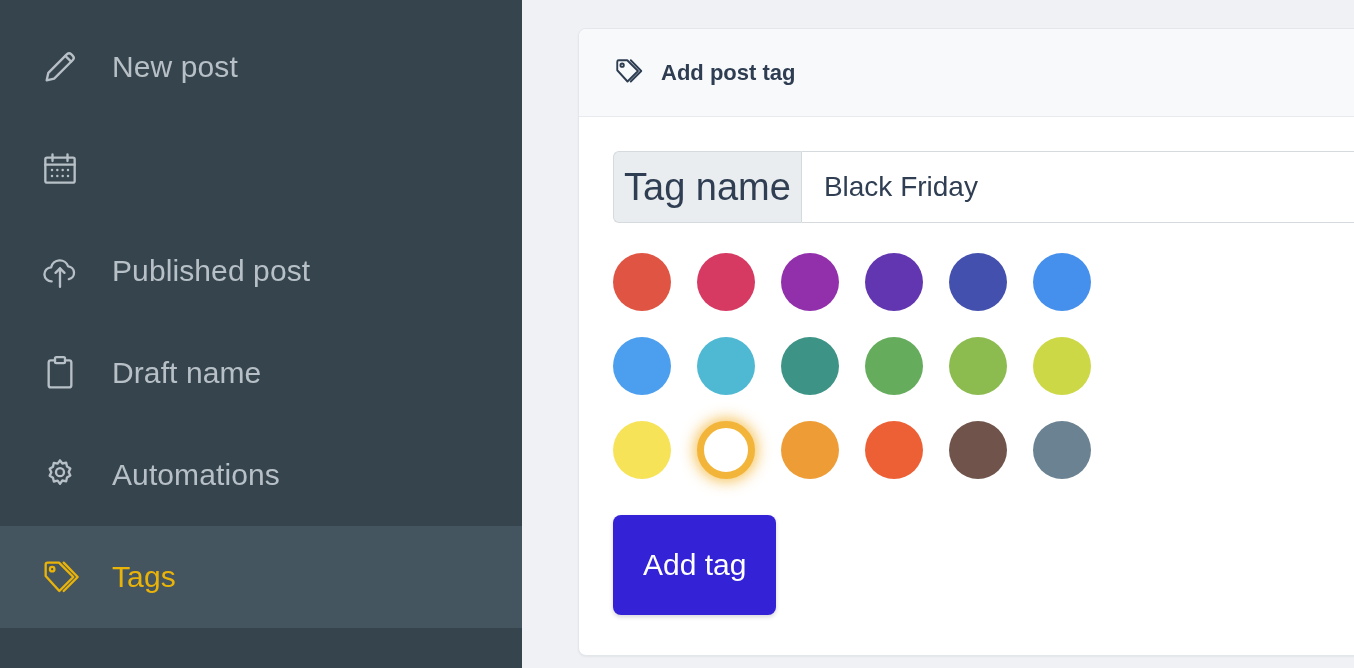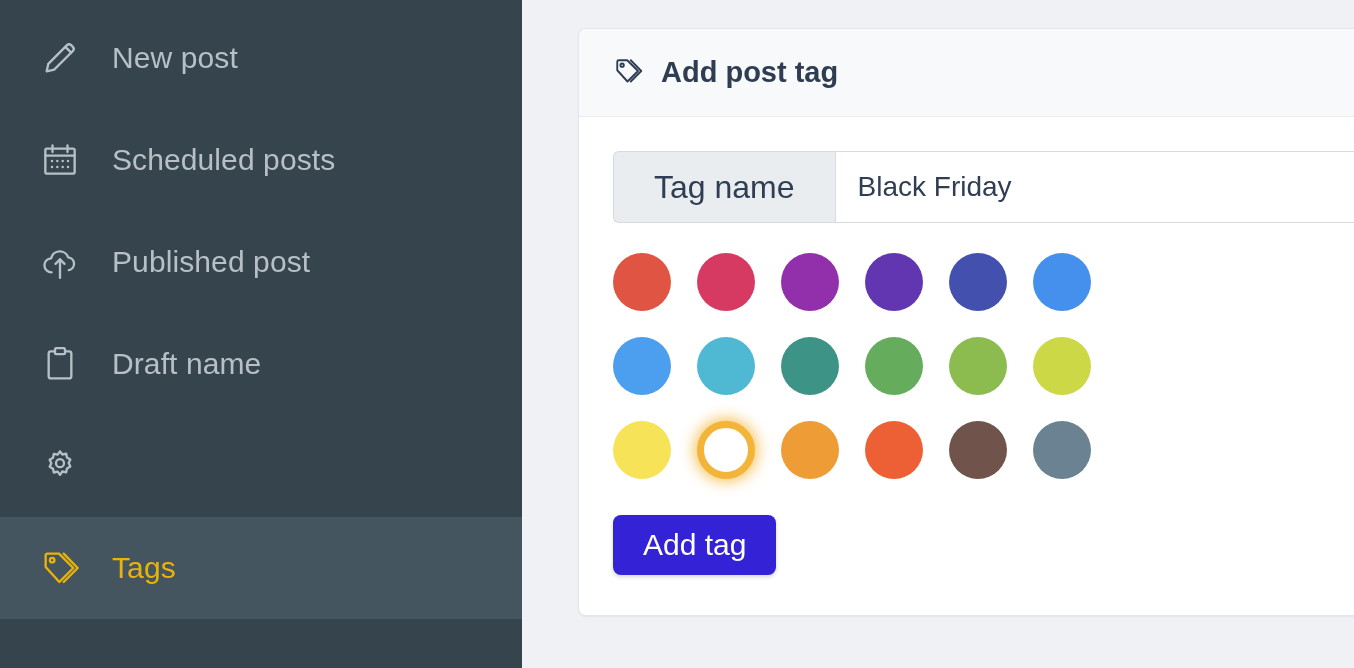--- a/index.html
+++ b/index.html
@@ -9,21 +9,21 @@
     background: #eff1f4;
     overflow: hidden;
   }
   .app { position: relative; width: 1354px; height: 668px; display: flex; }
 
   
   .sidebar {
     width: 522px;
     flex: 0 0 522px;
     background: #36444d;
-    padding-top: 7px;
+    padding-top: 16px;
     position: relative;
   }
   .nav-item {
     display: flex;
     align-items: center;
     height: 102px;
     padding-left: 36px;
     color: #b7c0c6;
     cursor: pointer;
   }
@@ -67,46 +67,46 @@
   .card-header {
     display: flex;
     align-items: center;
     gap: 18px;
     height: 88px;
     padding: 0 34px;
     background: #f8f9fa;
     border-bottom: 1px solid #e7eaee;
   }
   .card-header .title {
-    font-size: 29px;
+    font-size: 22px;
     color: #2e3d52;
     line-height: 1;
   }
   .card-body {
     padding: 34px 34px 40px 34px;
   }
 
   
   .input-group {
     display: flex;
     align-items: stretch;
     height: 72px;
     width: 100%;
     max-width: 832px;
     margin-bottom: 30px;
   }
   .input-addon {
     display: flex;
     align-items: center;
-    padding: 0 40px;
+    padding: 0 10px;
     background: #eaedf0;
     border: 1px solid #d5dade;
     border-right: none;
     border-radius: 6px 0 0 6px;
-    font-size: 32px;
+    font-size: 38px;
     color: #2f3e52;
     white-space: nowrap;
   }
   .text-input {
     flex: 1 1 auto;
     min-width: 0;
     border: 1px solid #d5dade;
     border-radius: 0 6px 6px 0;
     background: #ffffff;
     font-family: "Liberation Sans", sans-serif;
@@ -137,21 +137,21 @@
     background: #ffffff !important;
     border: 7px solid #f2b53a;
     box-shadow: 0 0 14px 3px rgba(244,183,58,.80);
   }
 
   
   .add-btn {
     display: inline-flex;
     align-items: center;
     justify-content: center;
-    height: 60px;
+    height: 100px;
     padding: 0 30px;
     background: #3322d6;
     color: #ffffff;
     border: none;
     border-radius: 8px;
     font-family: "Liberation Sans", sans-serif;
     font-size: 30px;
     cursor: pointer;
     box-shadow: 0 2px 4px rgba(20,20,60,.18);
   }
@@ -182,21 +182,20 @@
           <circle cx="7.2" cy="12.6" r=".75" fill="currentColor" stroke="none"></circle>
           <circle cx="10.4" cy="12.6" r=".75" fill="currentColor" stroke="none"></circle>
           <circle cx="13.6" cy="12.6" r=".75" fill="currentColor" stroke="none"></circle>
           <circle cx="16.8" cy="12.6" r=".75" fill="currentColor" stroke="none"></circle>
           <circle cx="7.2" cy="16.2" r=".75" fill="currentColor" stroke="none"></circle>
           <circle cx="10.4" cy="16.2" r=".75" fill="currentColor" stroke="none"></circle>
           <circle cx="13.6" cy="16.2" r=".75" fill="currentColor" stroke="none"></circle>
           <circle cx="16.8" cy="16.2" r=".75" fill="currentColor" stroke="none"></circle>
         </svg>
       </span>
-      <span class="nav-label">Scheduled posts</span>
     </div>
 
     <div class="nav-item">
       <span class="nav-icon">
         <svg width="40" height="40" viewBox="0 0 24 24" fill="none" stroke="currentColor" stroke-width="1.4" stroke-linecap="round" stroke-linejoin="round">
           <path d="M7 18.2a4.2 4.2 0 0 1-.3-8.4 5.3 5.3 0 0 1 10.2-.6 3.9 3.9 0 0 1 .4 7.7"></path>
           <path d="M12 21.5V10.5"></path>
           <path d="M9.3 13.1L12 10.4l2.7 2.7"></path>
         </svg>
       </span>
@@ -213,20 +212,21 @@
       <span class="nav-label">Draft name</span>
     </div>
 
     <div class="nav-item">
       <span class="nav-icon">
         <svg width="40" height="40" viewBox="0 0 24 24" fill="none" stroke="currentColor" stroke-width="1.4" stroke-linecap="round" stroke-linejoin="round">
           <path d="M12 3.2l1.4 1.9 2.3-.5.5 2.3 2 1.2-1 2.1 1 2.1-2 1.2-.5 2.3-2.3-.5L12 17.3l-1.4-1.9-2.3.5-.5-2.3-2-1.2 1-2.1-1-2.1 2-1.2.5-2.3 2.3.5z"></path>
           <circle cx="12" cy="10.3" r="2.4"></circle>
         </svg>
       </span>
+      <span class="nav-label">Automations</span>
     </div>
 
     <div class="nav-item active" style="background: rgb(69, 85, 96);">
       <span class="nav-icon">
         <svg width="40" height="40" viewBox="0 0 24 24" fill="none" stroke="currentColor" stroke-width="1.4" stroke-linecap="round" stroke-linejoin="round">
           <path d="M3.4 11.4V4.6a1.2 1.2 0 0 1 1.2-1.2h6.8L20 12l-8.4 8.4z"></path>
           <circle cx="7.3" cy="7.3" r="1.35"></circle>
           <path d="M14.2 3.4L22.6 12l-8.4 8.4"></path>
         </svg>
       </span>

